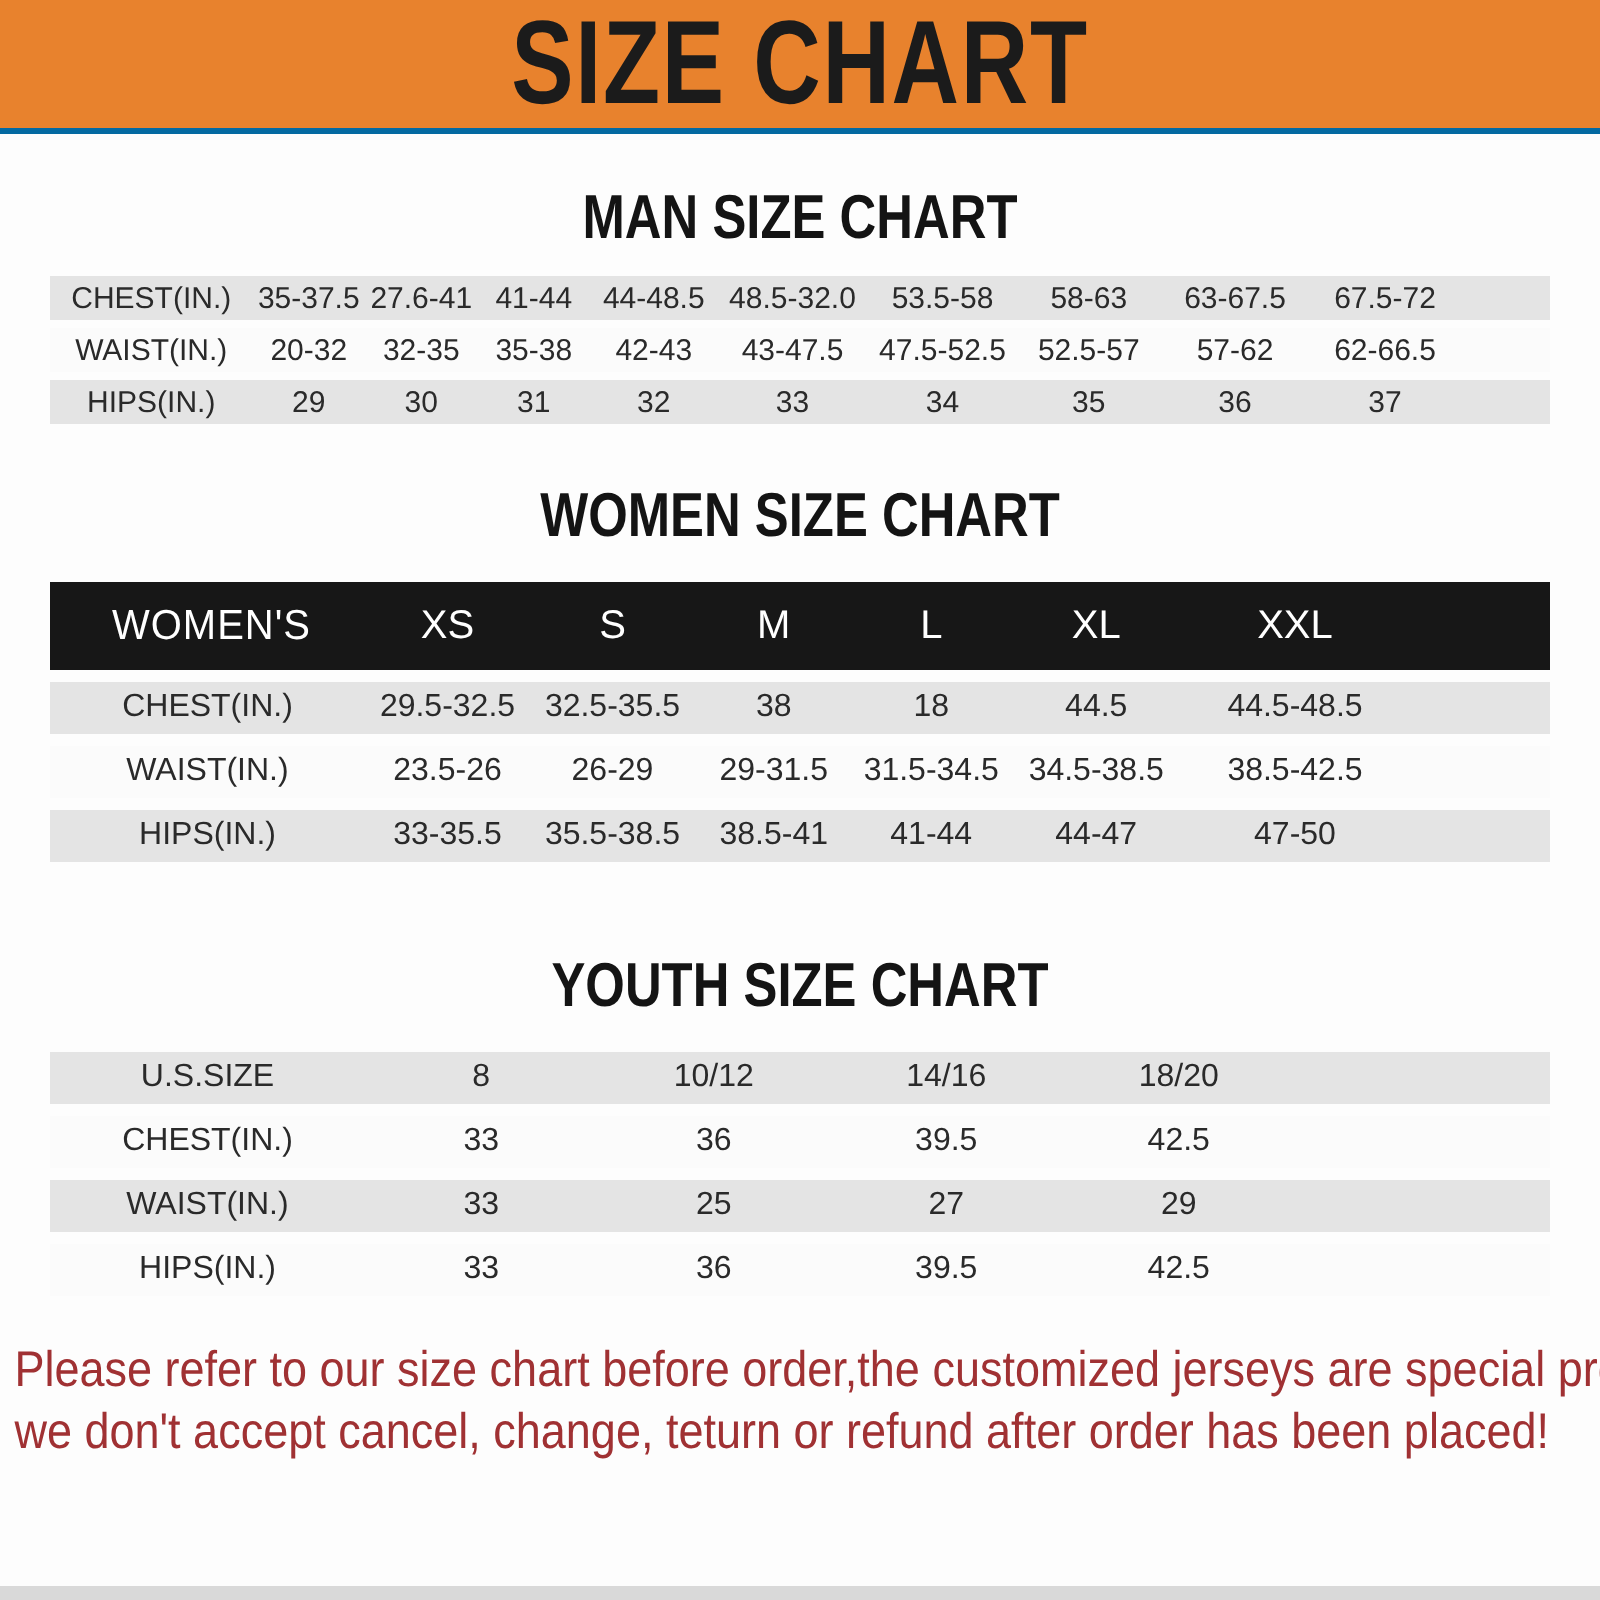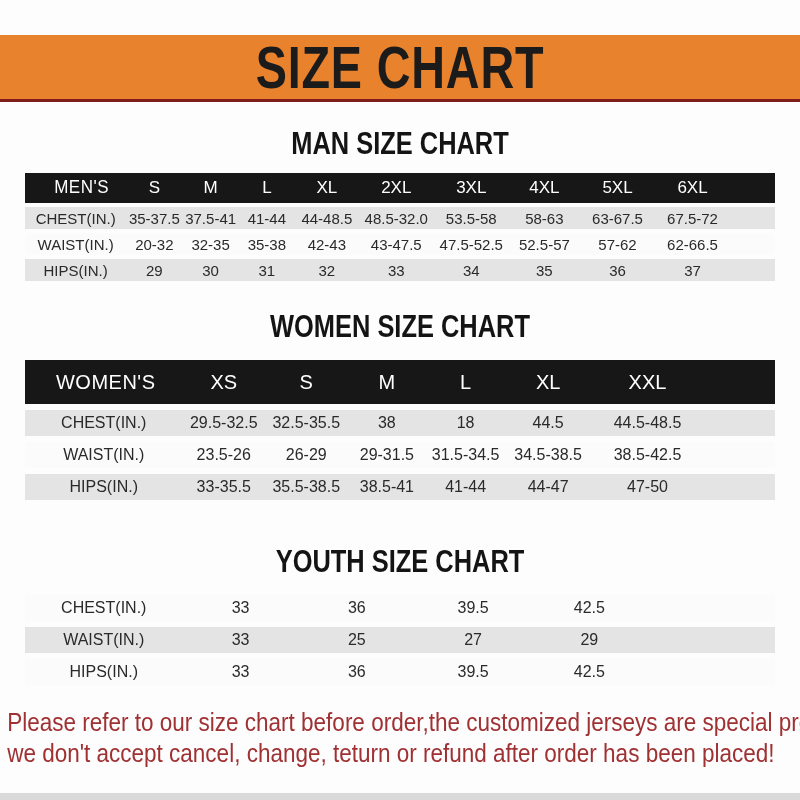--- a/index.html
+++ b/index.html
@@ -12,25 +12,24 @@
     background: #fdfdfd;
     overflow: hidden;
     font-family: "Liberation Sans", sans-serif;
     color: #1c1c1c;
   }
 
   
   .banner {
     height: 67px;
     background: #E8822D;
-    border-bottom: 3px solid #7f1d1d;
+    border-bottom: 3px solid #0369a1;
     display: flex;
     align-items: center;
     justify-content: center;
-    margin-top: 35px;
   }
   .banner-title {
     font-size: 57px;
     font-weight: 800;
     letter-spacing: 1px;
     color: #1b1b1b;
     transform: scale(0.82, 1.04);
     white-space: nowrap;
     line-height: 1;
   }
@@ -135,37 +134,24 @@
         <col style="width:7.5%">
       <col style="width:8.5%">
         <col style="width:10%">
         <col style="width:10%">
         <col style="width:9.5%">
       <col style="width:10%">
         <col style="width:10%">
         <col style="width:6%">
     </colgroup>
     <tbody>
-        <tr class="bar-row">
-      <th class="bar-label"><span>MEN'S</span></th>
-      <th>S</th>
-      <th>M</th>
-      <th>L</th>
-      <th>XL</th>
-      <th>2XL</th>
-      <th>3XL</th>
-      <th>4XL</th>
-      <th>5XL</th>
-      <th>6XL</th>
-      <th></th>
-    </tr>
     <tr class="row-gray">
       <td class="row-label">CHEST(IN.)</td>
       <td class="val">35-37.5</td>
-      <td class="val">37.5-41</td>
+      <td class="val">27.6-41</td>
       <td class="val">41-44</td>
       <td class="val">44-48.5</td>
       <td class="val">48.5-32.0</td>
       <td class="val">53.5-58</td>
       <td class="val">58-63</td>
       <td class="val">63-67.5</td>
       <td class="val">67.5-72</td>
       <td class="val"></td>
     </tr>
     <tr class="row-white">
@@ -259,20 +245,28 @@
   <table id="youth-table" class="size-table">
     <colgroup>
       <col style="width:21%">
         <col style="width:15.5%">
         <col style="width:15.5%">
         <col style="width:15.5%">
       <col style="width:15.5%">
         <col style="width:17%">
     </colgroup>
     <tbody>
+    <tr class="row-gray">
+      <td class="row-label">U.S.SIZE</td>
+      <td class="val">8</td>
+      <td class="val">10/12</td>
+      <td class="val">14/16</td>
+      <td class="val">18/20</td>
+      <td class="val"></td>
+    </tr>
     <tr class="row-white">
       <td class="row-label">CHEST(IN.)</td>
       <td class="val">33</td>
       <td class="val">36</td>
       <td class="val">39.5</td>
       <td class="val">42.5</td>
       <td class="val"></td>
     </tr>
     <tr class="row-gray">
       <td class="row-label">WAIST(IN.)</td>

